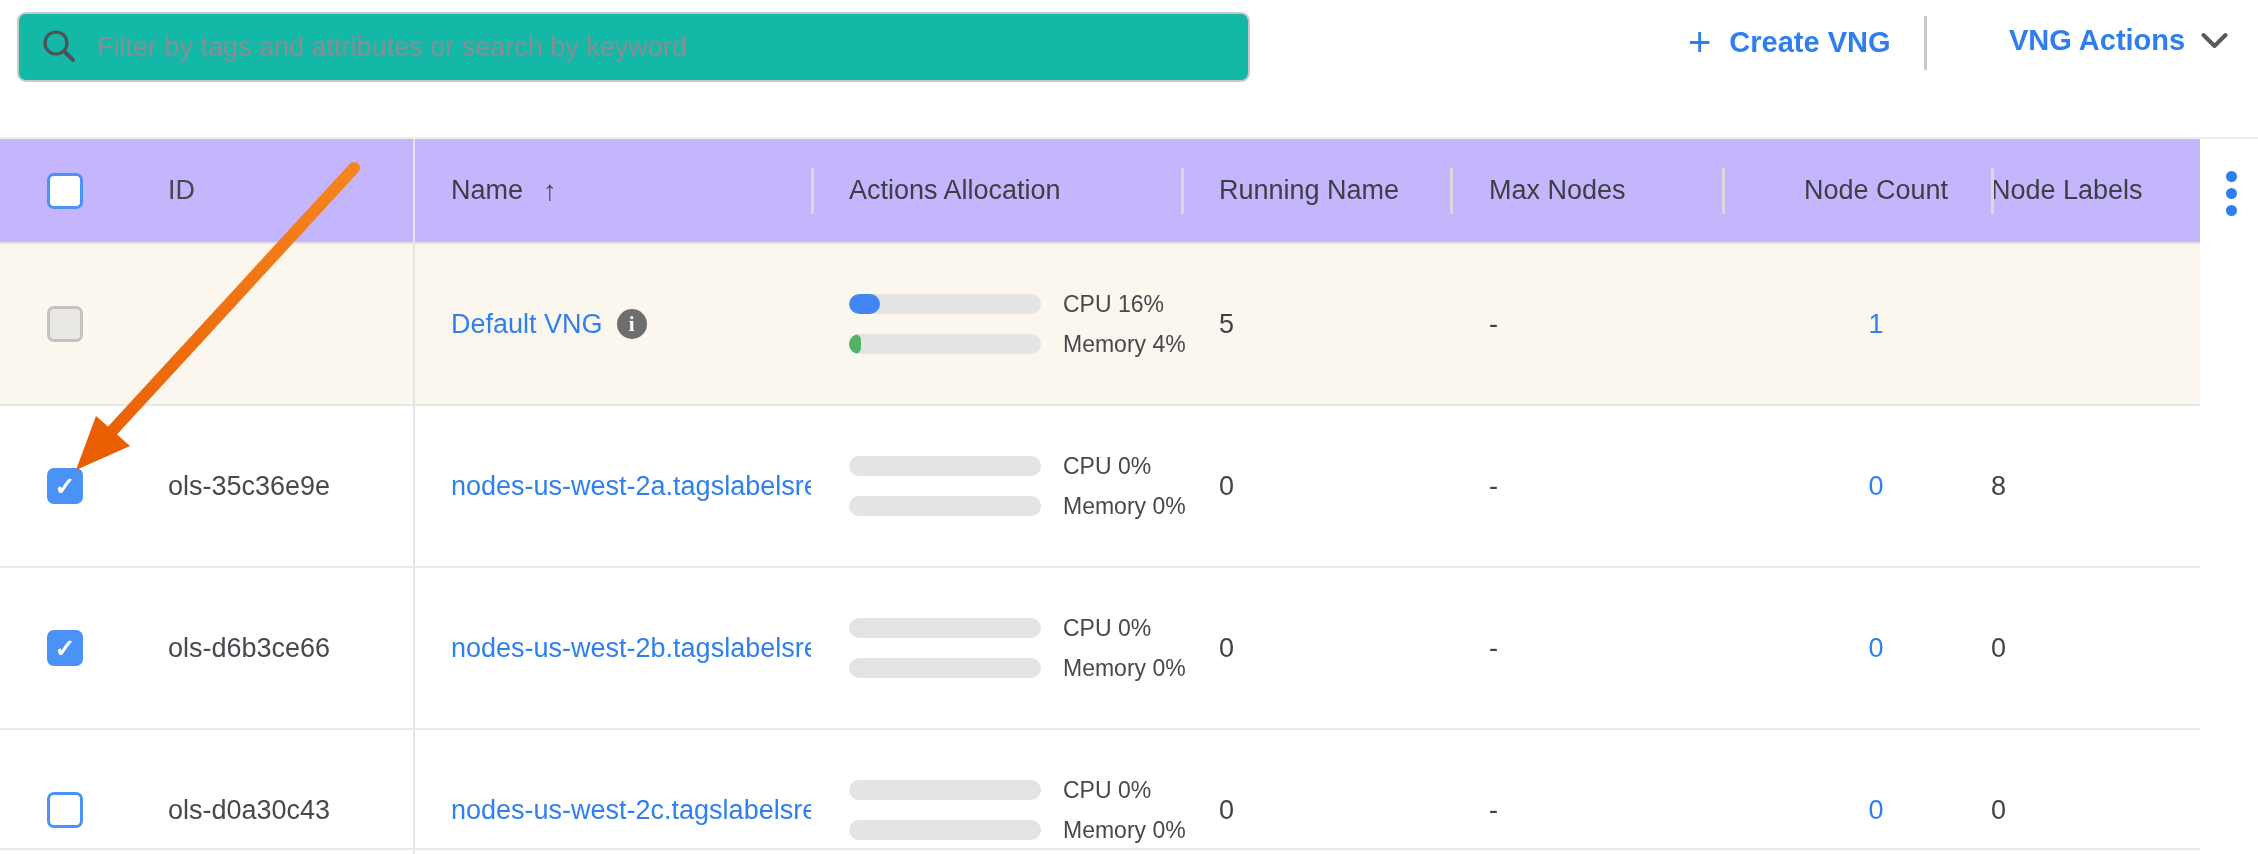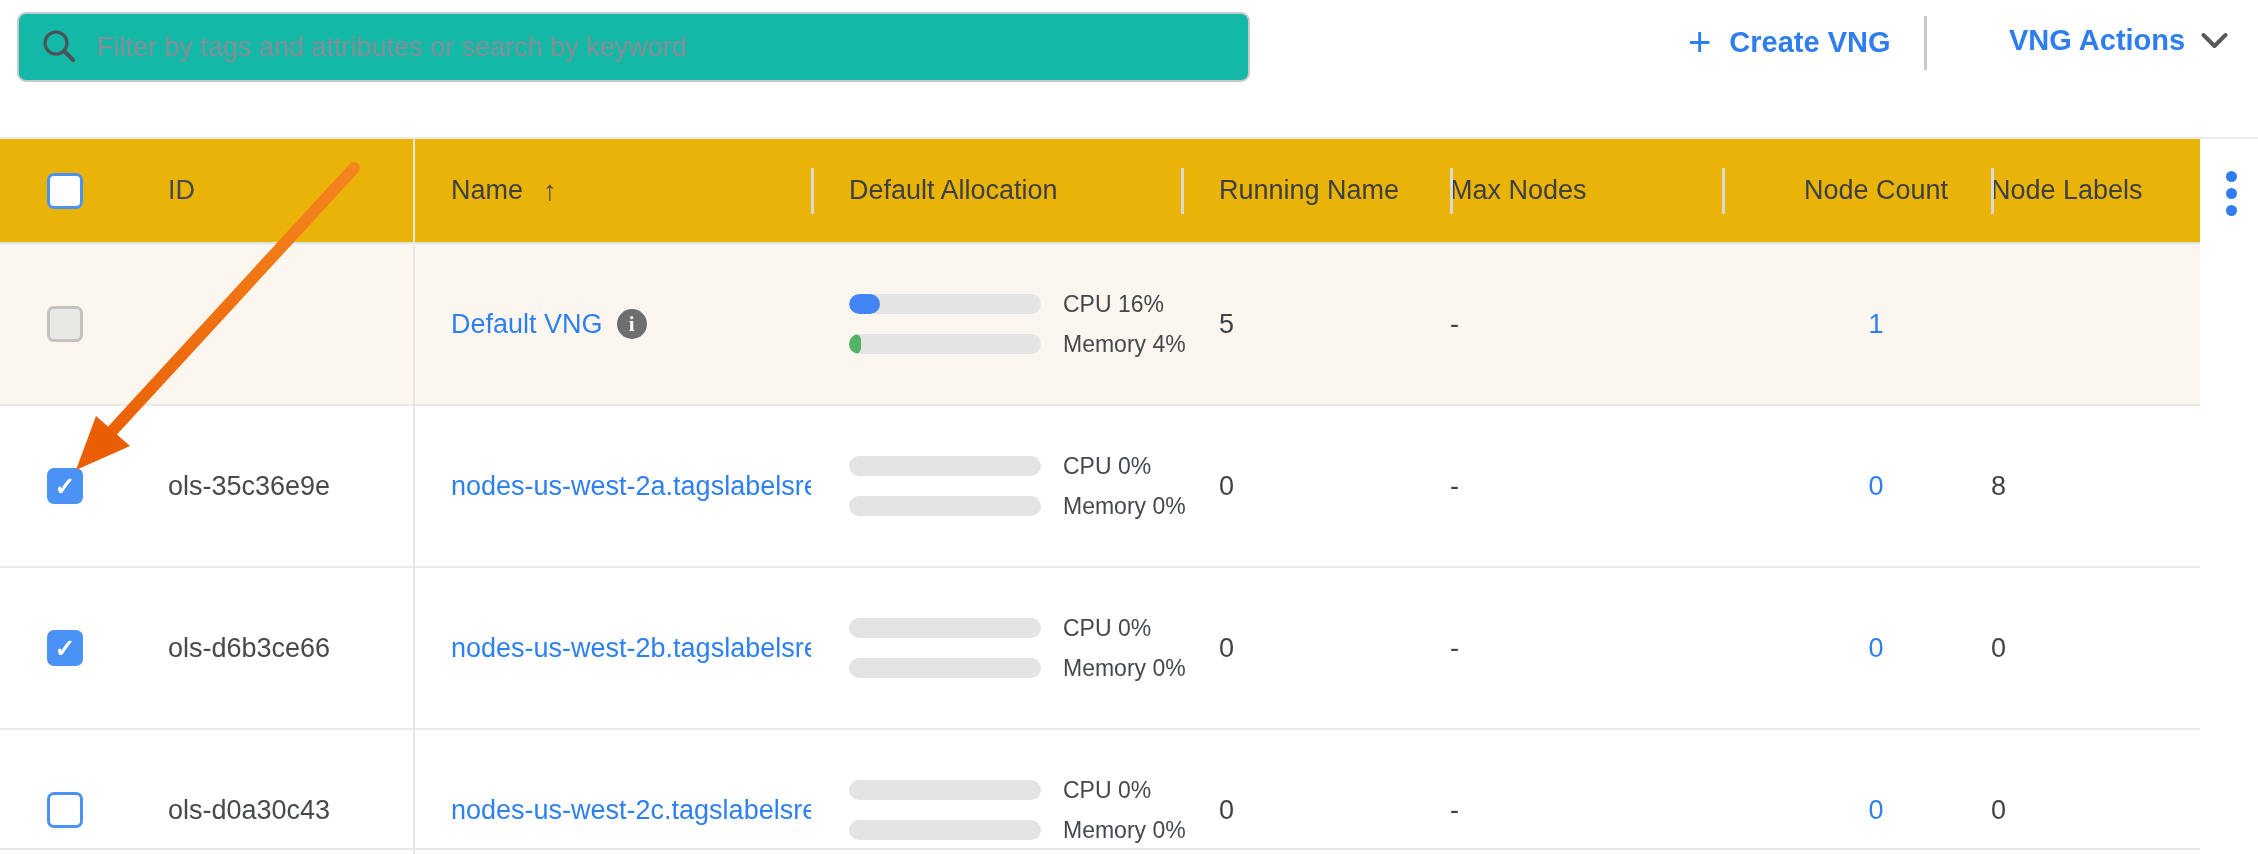--- a/index.html
+++ b/index.html
@@ -19,30 +19,30 @@
   }
   .search-box input::placeholder{color:#878e96;}
   .tb-btn{position:absolute;display:flex;align-items:center;cursor:pointer;color:#2e7ef0;font-weight:700;font-size:29px;white-space:nowrap;}
   .create-btn{left:1688px;top:24px;gap:18px;}
   .plus-glyph{font-size:40px;font-weight:400;line-height:36px;}
   .toolbar-divider{position:absolute;left:1924px;top:16px;width:3px;height:54px;background:#c9c9c9;}
   .vng-actions{left:2009px;top:24px;gap:16px;}
   
   .table{position:absolute;left:0;top:137px;width:2258px;border-top:2px solid #ededed;}
   .thead{display:flex;align-items:center;height:103px;width:2200px;border-bottom:2px solid #e2e2e2;
-         font-size:27px;font-weight:500;color:#3c3f43;background:#eab308;}
+         font-size:27px;font-weight:500;color:#3c3f43;background:#c4b5fd;}
   .trow{display:flex;align-items:center;height:160px;width:2200px;border-bottom:2px solid #e9e9e9;
         font-size:27px;background:#fff;}
   .trow.highlight{background:#fbf6ee;}
   .cell-check{width:120px;padding-left:47px;box-sizing:border-box;flex:none;}
   .cell-id{width:293px;padding-left:48px;box-sizing:border-box;flex:none;color:#46494d;}
   .cell-name{width:398px;padding-left:38px;box-sizing:border-box;flex:none;display:flex;align-items:center;overflow:hidden;white-space:nowrap;}
   .cell-ra{width:370px;padding-left:38px;box-sizing:border-box;flex:none;position:relative;}
   .cell-rp{width:269px;padding-left:38px;box-sizing:border-box;flex:none;position:relative;}
-  .cell-mn{width:272px;box-sizing:border-box;flex:none;position:relative;}
+  .cell-mn{width:272px;padding-left:39px;box-sizing:border-box;flex:none;position:relative;}
   .cell-nc{width:269px;padding-left:39px;box-sizing:border-box;flex:none;position:relative;text-align:center;}
   .cell-nl{width:209px;box-sizing:border-box;flex:none;position:relative;}
   .thead .hdr-div::before{
     content:"";position:absolute;left:0;top:50%;transform:translateY(-50%);
     width:3px;height:46px;background:#d9d9d9;
   }
   .id-col-border{position:absolute;left:413px;top:0;width:2px;height:717px;background:#e6e6e6;z-index:1;}
   .sort-arrow{margin-left:20px;font-size:28px;color:#4a4d50;font-weight:400;}
   
   .cb{width:36px;height:36px;border-radius:7px;border:3px solid #4b92f6;background:#fff;
@@ -109,21 +109,21 @@
         <div class="cb" data-state="unchecked"></div>
       </div>
       <div class="cell-id">
         <span>ID</span>
       </div>
       <div class="cell-name">
         <span>Name</span>
         <span class="sort-arrow">↑</span>
       </div>
       <div class="cell-ra hdr-div">
-        <span>Default Allocation</span>
+        <span>Actions Allocation</span>
       </div>
       <div class="cell-rp hdr-div">
         <span>Running Name</span>
       </div>
       <div class="cell-mn hdr-div">
         <span>Max Nodes</span>
       </div>
       <div class="cell-nc hdr-div">
         <span>Node Count</span>
       </div>

